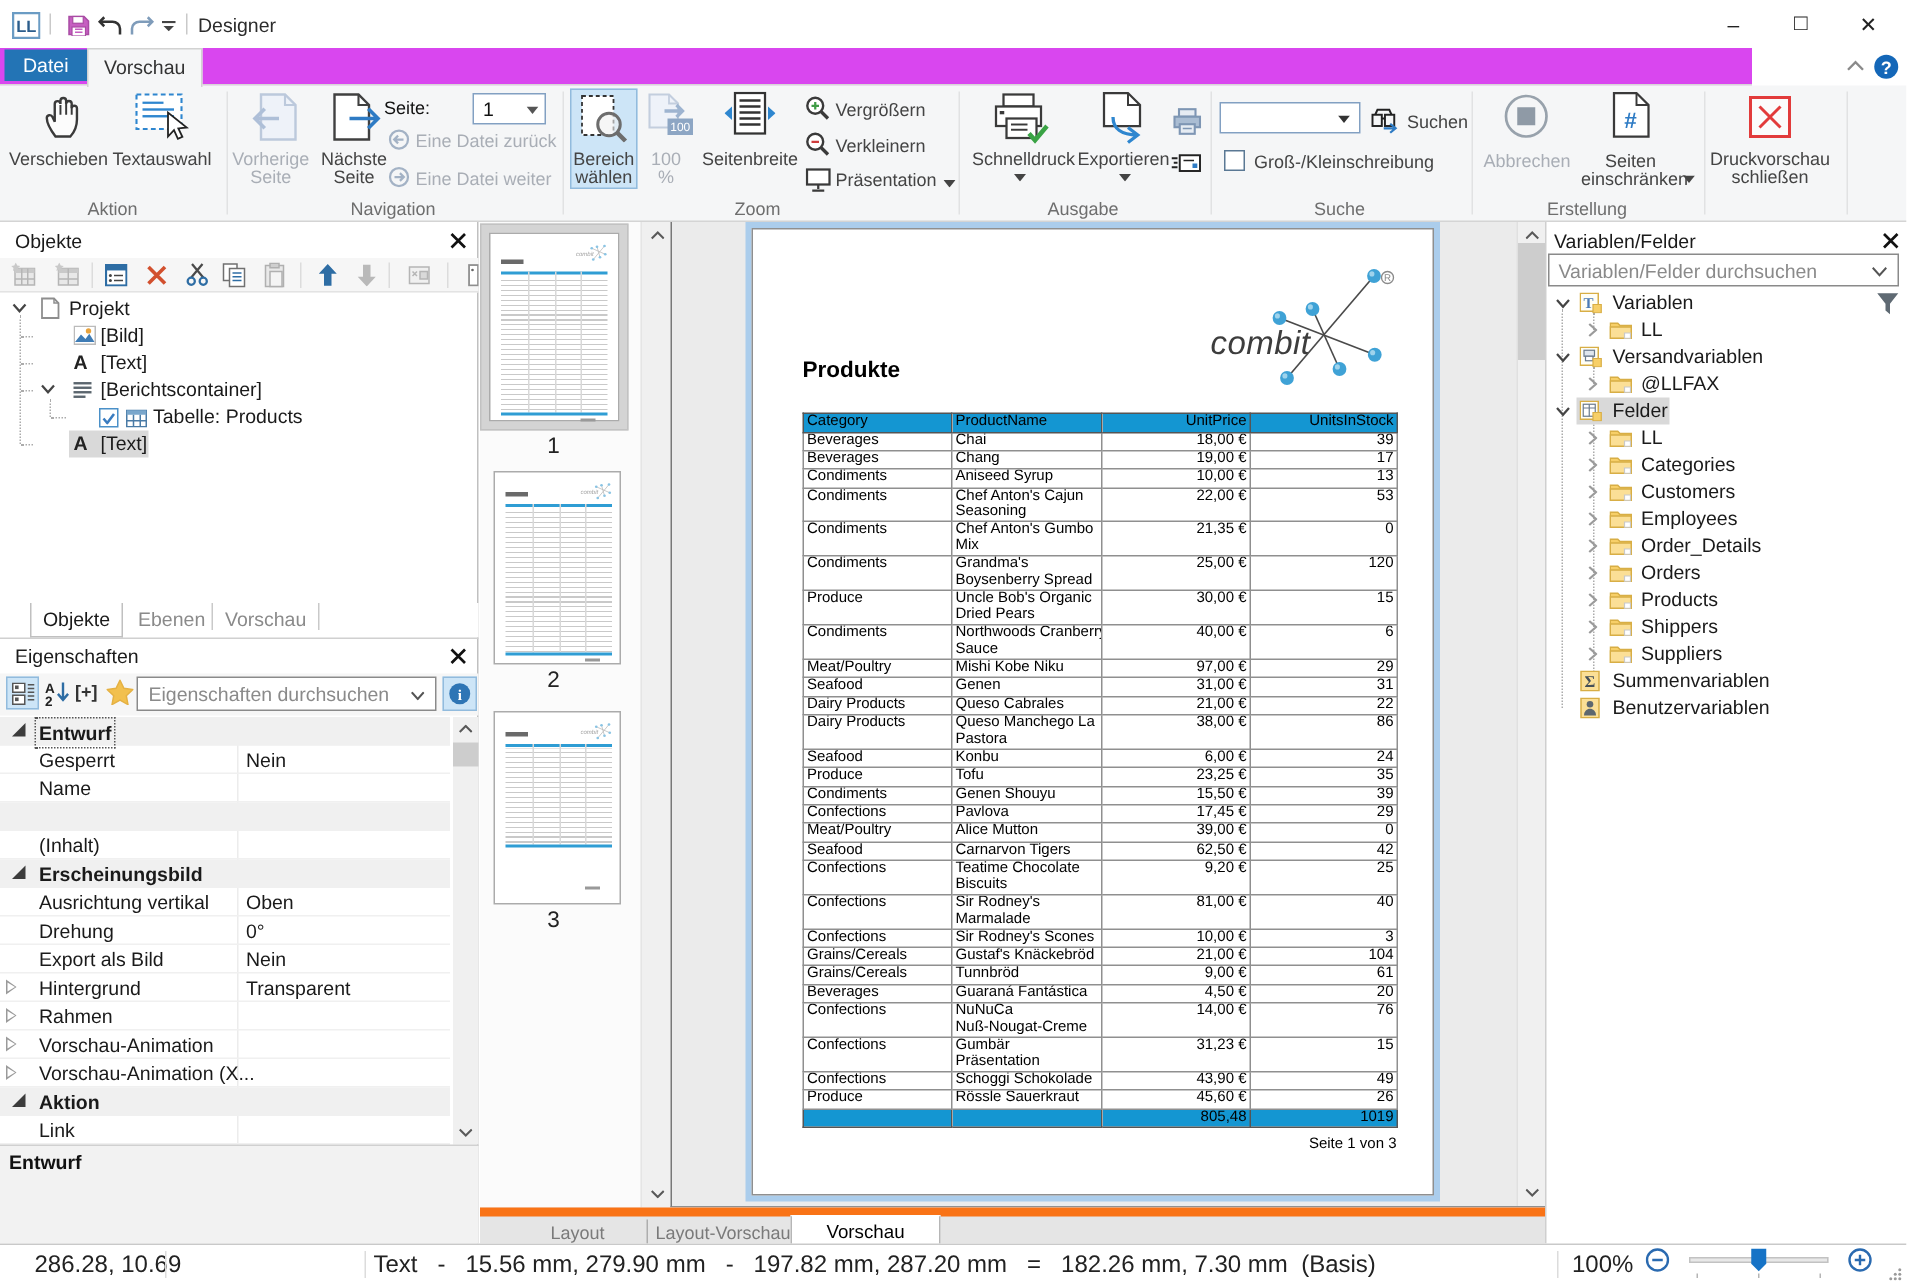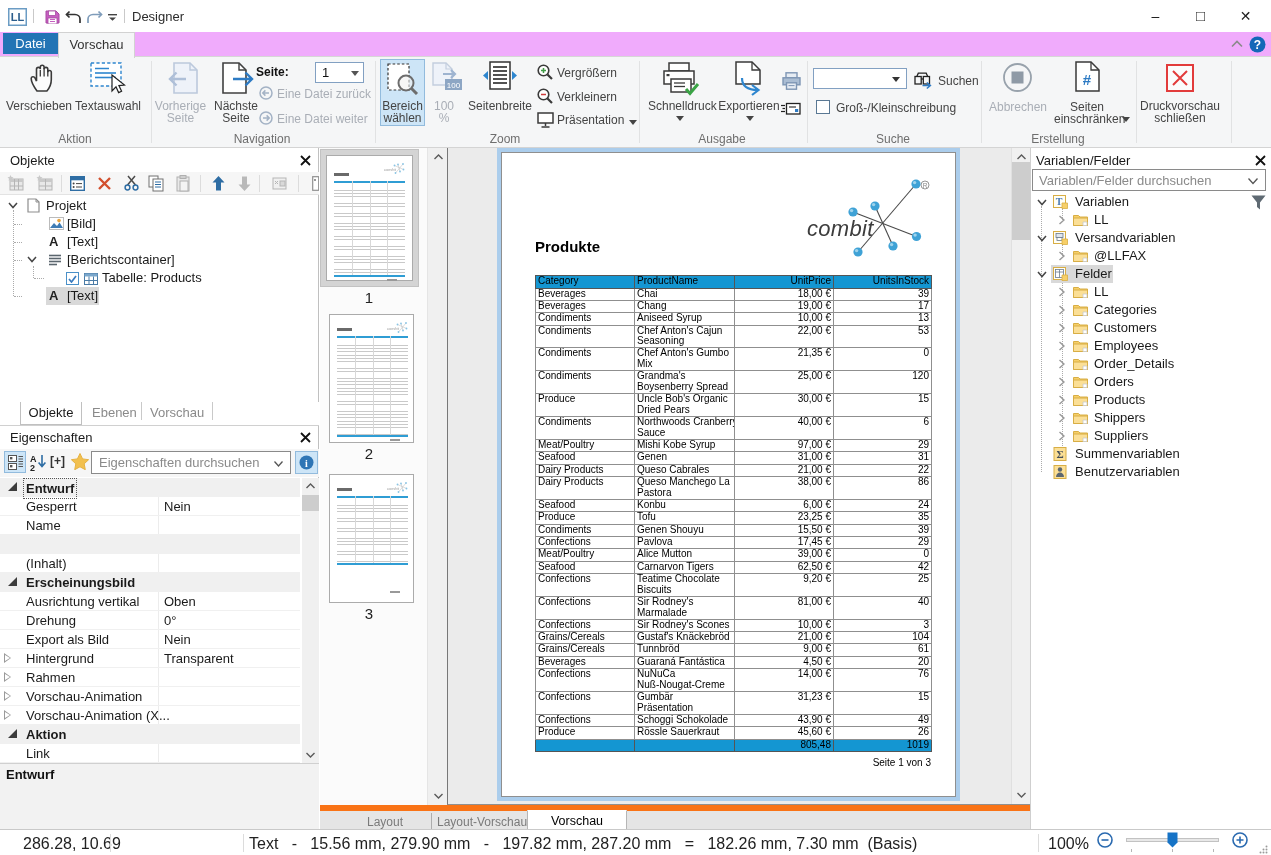--- a/index.html
+++ b/index.html
@@ -5,21 +5,21 @@
 *{margin:0;padding:0;box-sizing:border-box}
 html,body{width:1271px;height:855px;overflow:hidden}
 body{font-family:"Liberation Sans",sans-serif;background:#fff;position:relative;font-size:13px;color:#333}
 .abs{position:absolute}
 
 #titlebar{position:absolute;left:0;top:0;width:1271px;height:32px;background:#fff}
 #titlebar .sep{position:absolute;top:9px;width:1px;height:14px;background:#c9c9c9}
 #lltitle{position:absolute;left:132px;top:9px;font-size:13px;color:#2b2b2b}
 .winbtn{position:absolute;top:0;width:45px;height:32px;color:#222;text-align:center;line-height:32px;font-size:15px}
 
-#tabrow{position:absolute;left:0;top:32px;width:1271px;height:25px;background:#f0abfc;border-bottom:1px solid #d6d6d6}
+#tabrow{position:absolute;left:0;top:32px;width:1168px;height:25px;background:#d946ef;border-bottom:1px solid #d6d6d6}
 #tab-datei{position:absolute;left:3px;top:1px;width:55px;height:21px;background:#2374b5;color:#fff;text-align:center;line-height:21px;font-size:13px}
 #tab-vorschau{position:absolute;left:58px;top:0;width:77px;height:26px;background:#f5f6f7;border:1px solid #d2d2d2;border-bottom:none;color:#333;text-align:center;line-height:24px;font-size:13px;z-index:2}
 
 #ribbon{position:absolute;left:0;top:57px;width:1271px;height:91px;background:#f5f6f7;border-bottom:1px solid #d4d4d4}
 .rsep{position:absolute;top:4px;width:1px;height:82px;background:#e1e2e3}
 .rlabel{position:absolute;top:75px;font-size:12px;color:#6e6e6e;text-align:center}
 .rbtxt{position:absolute;font-size:12px;color:#444;text-align:center;line-height:12px}
 .rbtxt.dis{color:#a9aeb6}
 .smalltxt{position:absolute;font-size:12px;color:#444}
 .smalltxt.dis{color:#a9aeb6}
@@ -140,21 +140,21 @@
   <path d="M24 1 v7 h7" fill="none" stroke="#bcc9dc" stroke-width="1.4"></path>
   <path d="M20 17 H4 M10.5 10.5 L4 17 l6.5 6.5" fill="none" stroke="#aebfd8" stroke-width="2.4"></path>
  </svg>
  <div class="rbtxt dis" style="left:152px;top:43px;width:57px">Vorherige Seite</div>
  <svg class="abs" style="left:221px;top:5px" width="34" height="32" viewBox="0 0 34 32">
   <path d="M2 1 h16 l7 7 v23 h-23 z" fill="#fff" stroke="#404040" stroke-width="1.6"></path>
   <path d="M18 1 v7 h7" fill="none" stroke="#404040" stroke-width="1.4"></path>
   <path d="M12 17 h19 M24.5 10.5 L31 17 l-6.5 6.5" fill="none" stroke="#2e7bc4" stroke-width="2.4"></path>
  </svg>
  <div class="rbtxt" style="left:208px;top:43px;width:56px">Nächste Seite</div>
- <div class="smalltxt" style="left:256px;top:8px;color:#111;font-weight:bold">Seite:</div>
+ <div class="smalltxt" style="left:256px;top:8px;color:#111;font-weight:normal">Seite:</div>
  <div class="abs" style="left:315px;top:5px;width:49px;height:21px;background:#fff;border:1px solid #82a0c2">
    <div class="abs" style="left:6px;top:2px;font-size:13px;color:#111">1</div>
    <svg class="abs" style="right:4px;top:8px" width="8" height="5">
         <path d="M0 0 h8 l-4 5 z" fill="#555"></path>
       </svg>
  </div>
  <svg class="abs" style="left:259px;top:29px" width="14" height="14" viewBox="0 0 14 14">
   <circle cx="7" cy="7" r="6" fill="none" stroke="#a3b2c5" stroke-width="1.5"></circle>
   <path d="M10 7 h-6 m2.4 -2.6 L3.8 7 l2.6 2.6" fill="none" stroke="#a3b2c5" stroke-width="1.5"></path>
  </svg>
@@ -720,21 +720,21 @@
                 <td class="r">15</td>
               </tr>
 <tr style="height:22.9px">
                 <td>Condiments</td>
                 <td>Northwoods&nbsp;Cranberry Sauce</td>
                 <td class="r">40,00 €</td>
                 <td class="r">6</td>
               </tr>
 <tr style="height:12.35px">
                 <td>Meat/Poultry</td>
-                <td>Mishi Kobe Syrup</td>
+                <td>Mishi Kobe Niku</td>
                 <td class="r">97,00 €</td>
                 <td class="r">29</td>
               </tr>
 <tr style="height:12.35px">
                 <td>Seafood</td>
                 <td>Genen</td>
                 <td class="r">31,00 €</td>
                 <td class="r">31</td>
               </tr>
 <tr style="height:12.35px">

